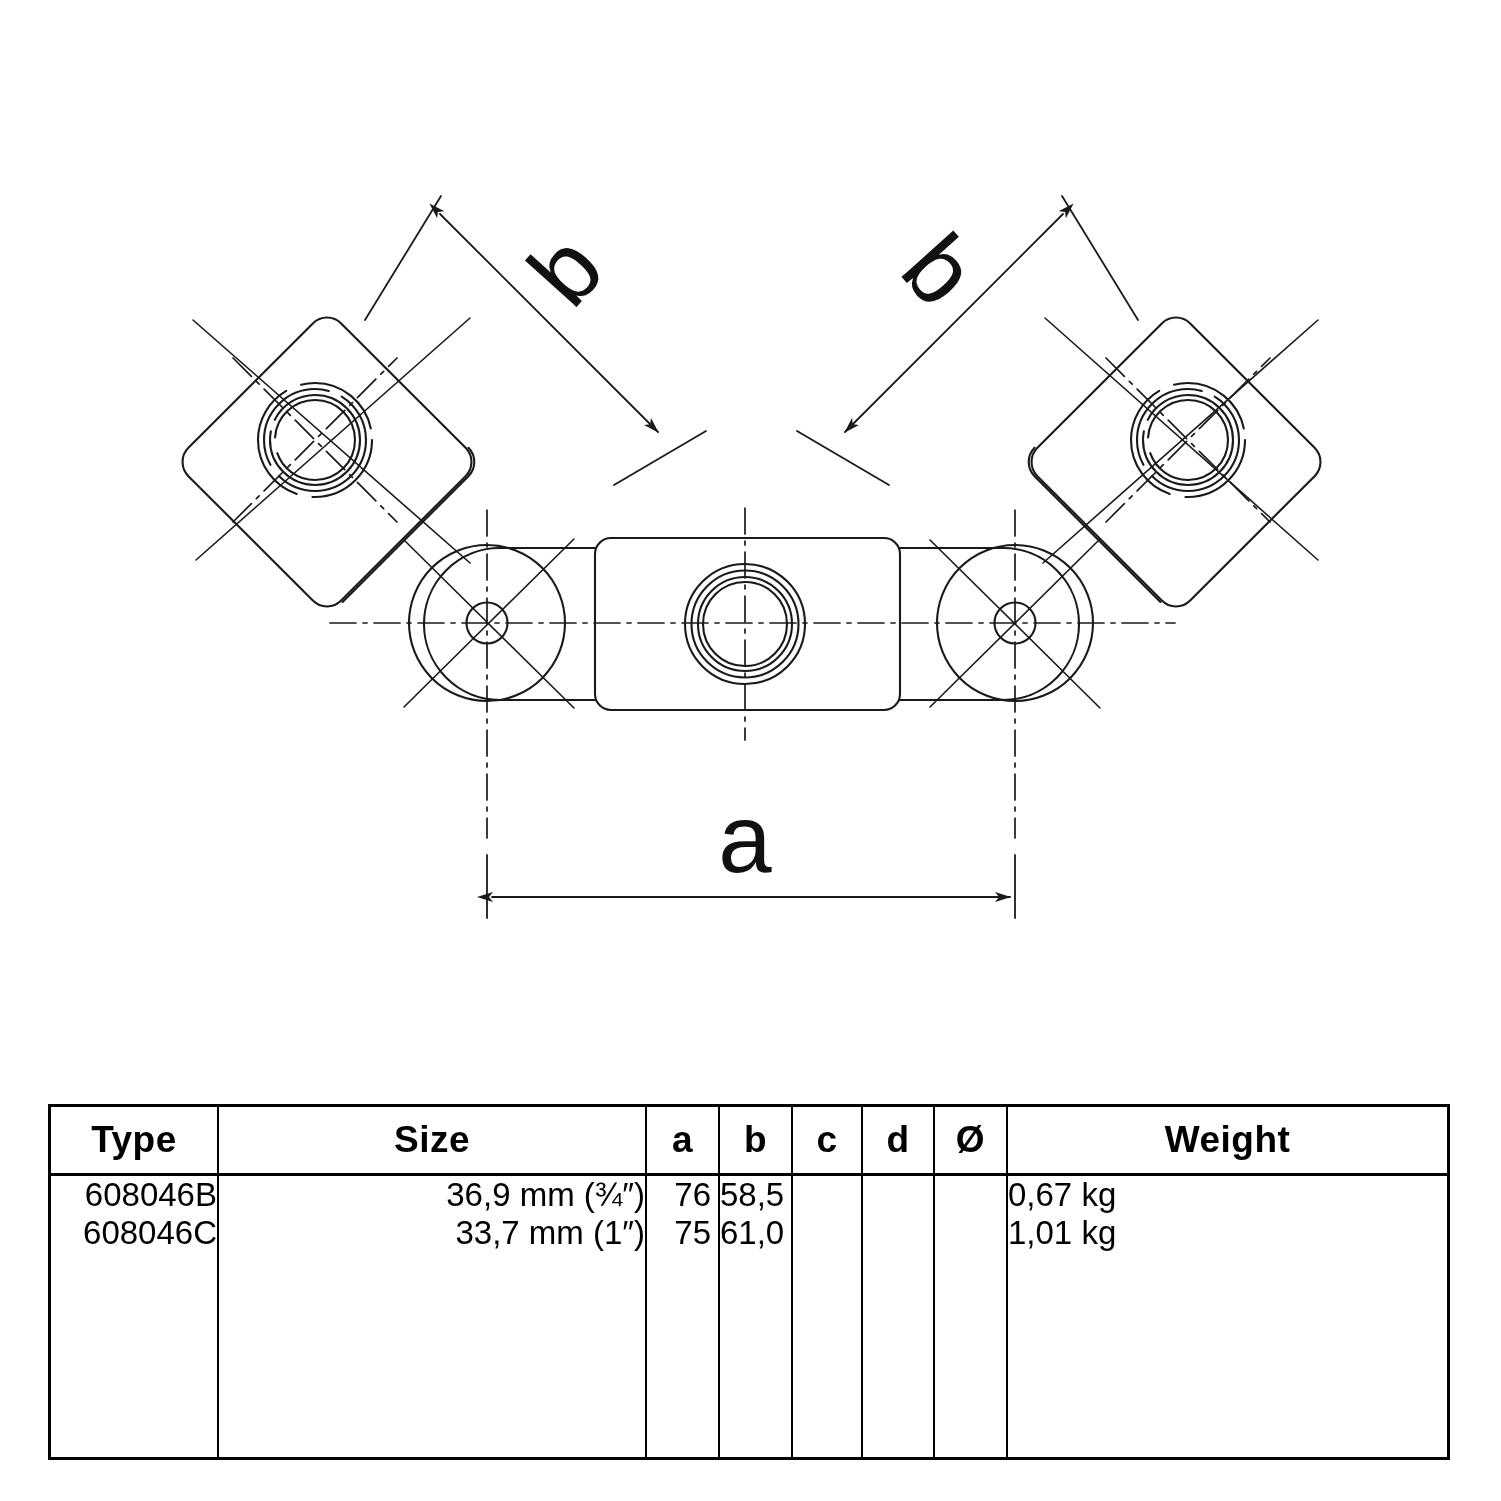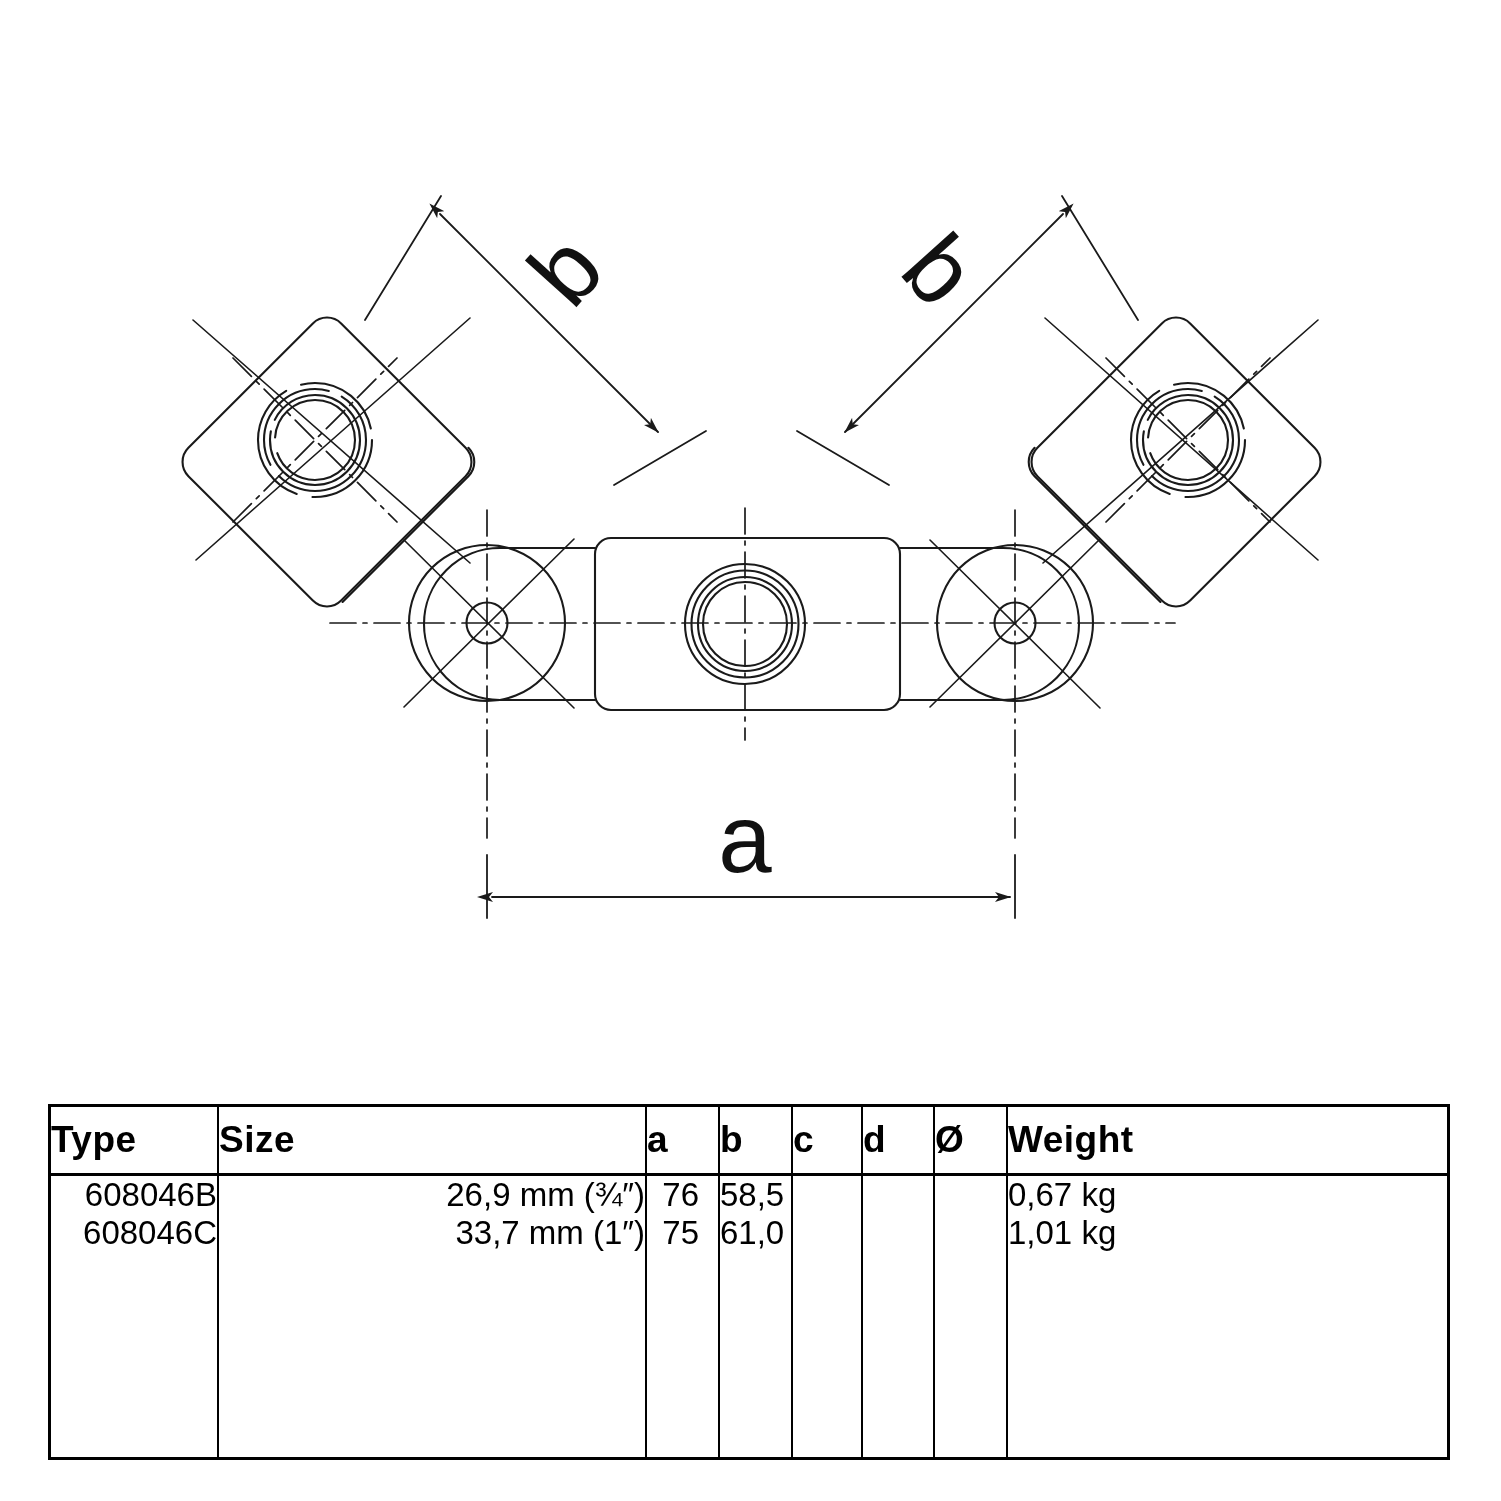--- a/index.html
+++ b/index.html
@@ -64,32 +64,32 @@
     vertical-align: middle;
   }
   table.spec th:first-child, table.spec td:first-child { border-left: none; }
   table.spec th:last-child,  table.spec td:last-child  { border-right: none; margin-top: 25px; }
 
   table.spec thead th {
     border-bottom: 3px solid #000;
     height: 66px;
     font-size: 37px;
     font-weight: bold;
-    text-align: left;
+    text-align: center;
     letter-spacing: 0.5px;
   }
   table.spec tbody td {
     height: 38px;
     font-size: 33px;
     font-weight: normal;
     text-align: right;
     line-height: 38px;
     white-space: nowrap;
   }
-  table.spec tbody td.num { text-align: right; padding-right: 19px; }
+  table.spec tbody td.num { text-align: right; padding-right: 7px; }
   table.spec tbody td.wt  { text-align: left; }
   table.spec tbody tr.filler td { height: auto; }
 
   
   .dim-letter {
     font-family: "Liberation Sans", sans-serif;
     font-weight: normal;
     fill: #111111;
   }
 </style>
@@ -241,21 +241,21 @@
           <th>b</th>
           <th>c</th>
           <th>d</th>
           <th>Ø</th>
           <th>Weight</th>
         </tr>
       </thead>
       <tbody>
         <tr>
           <td>608046B</td>
-          <td>26,9 mm (¾″)</td>
+          <td>36,9 mm (¾″)</td>
           <td class="num">76</td>
           <td class="num">58,5</td>
           <td></td>
           <td></td>
           <td></td>
           <td class="wt">0,67 kg</td>
         </tr>
         <tr>
           <td>608046C</td>
           <td>33,7 mm (1″)</td>

